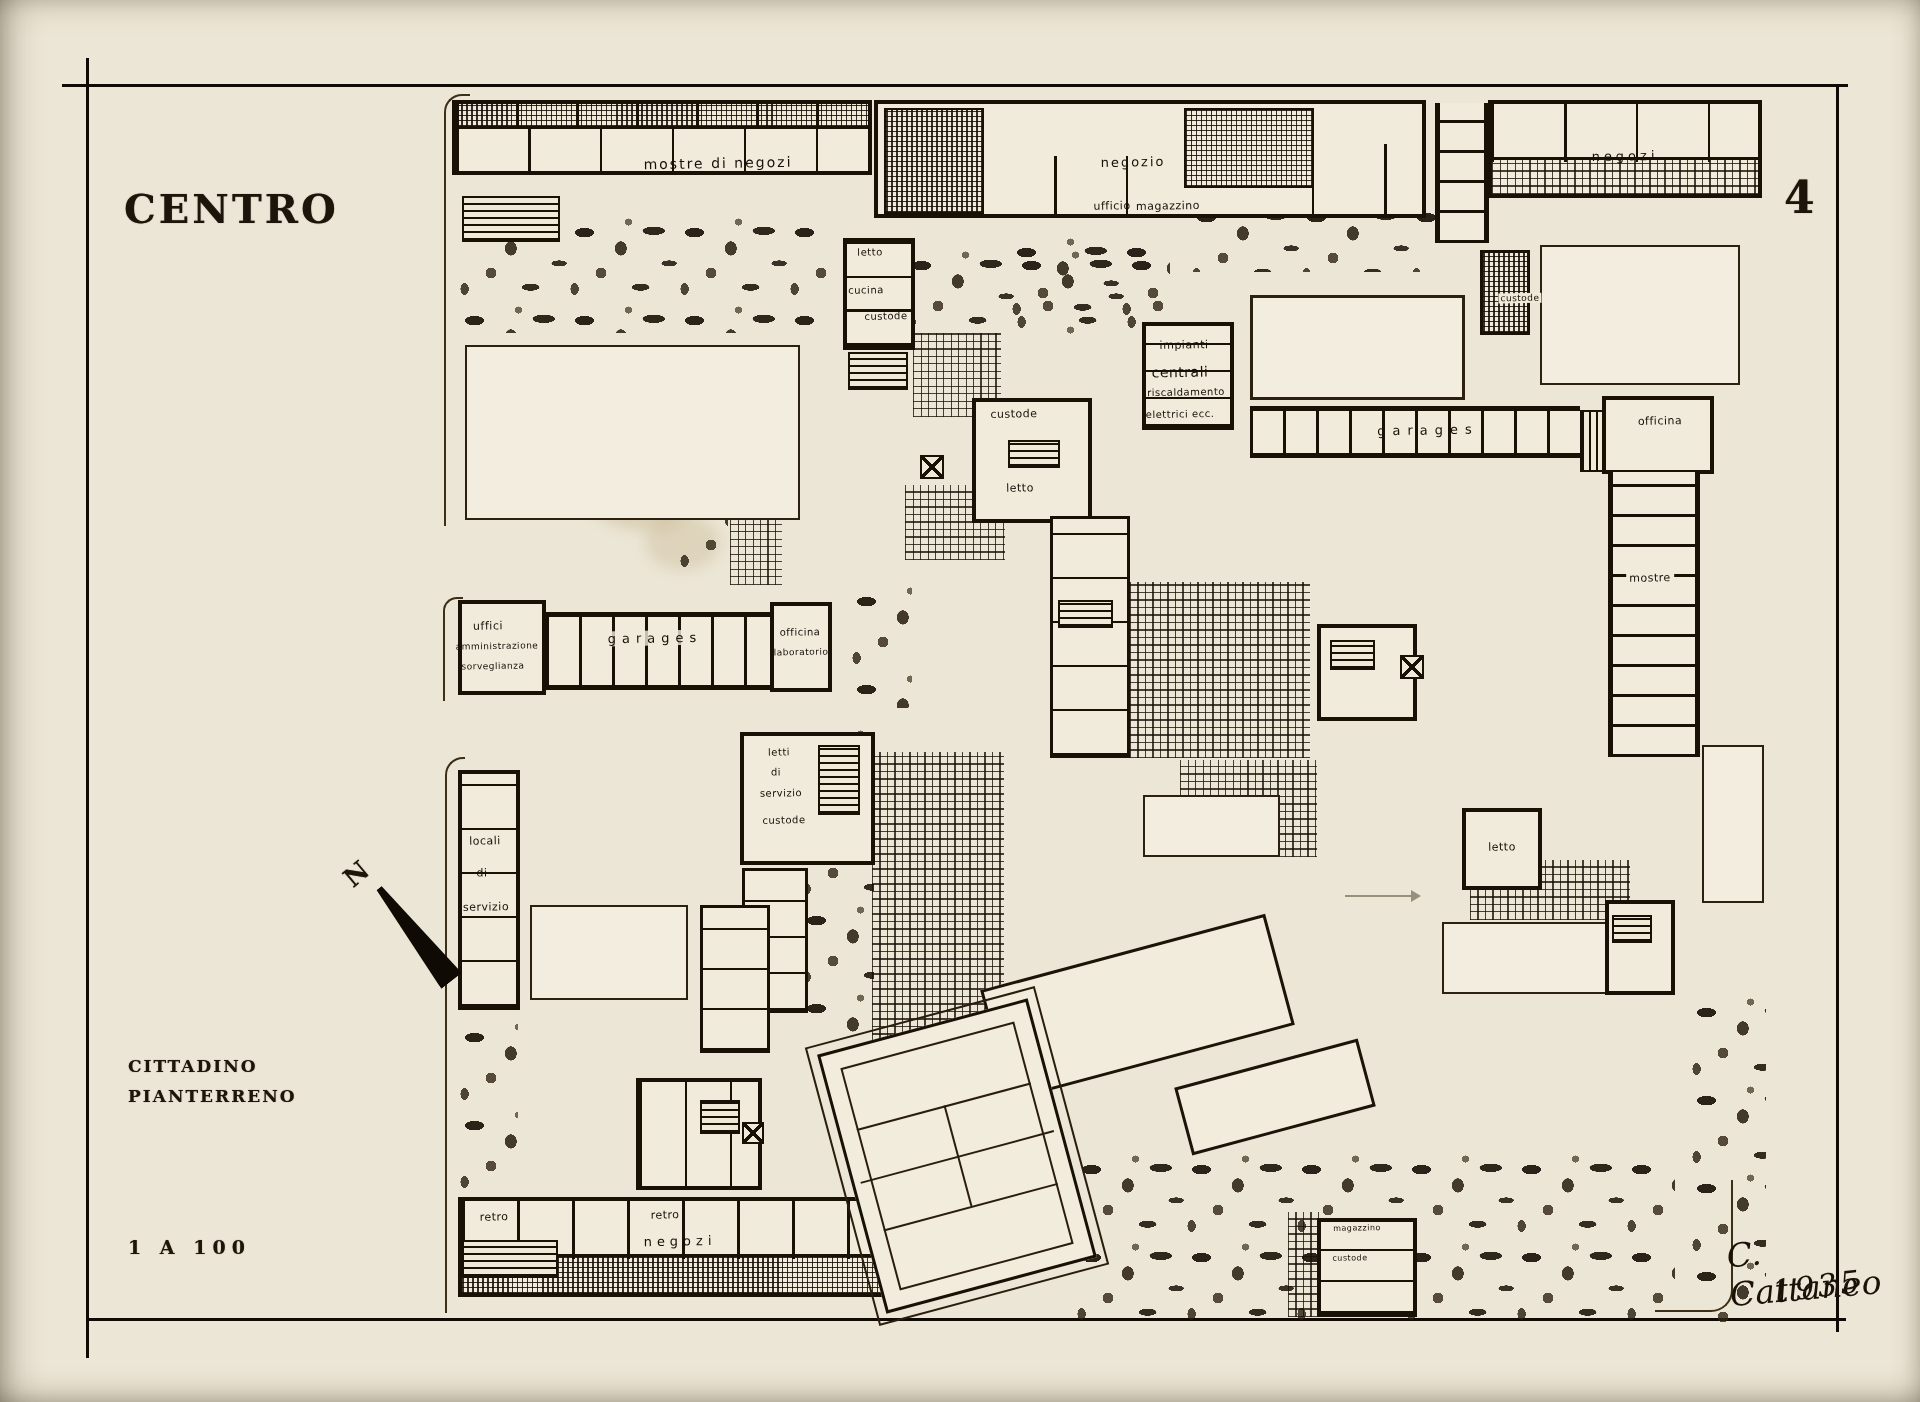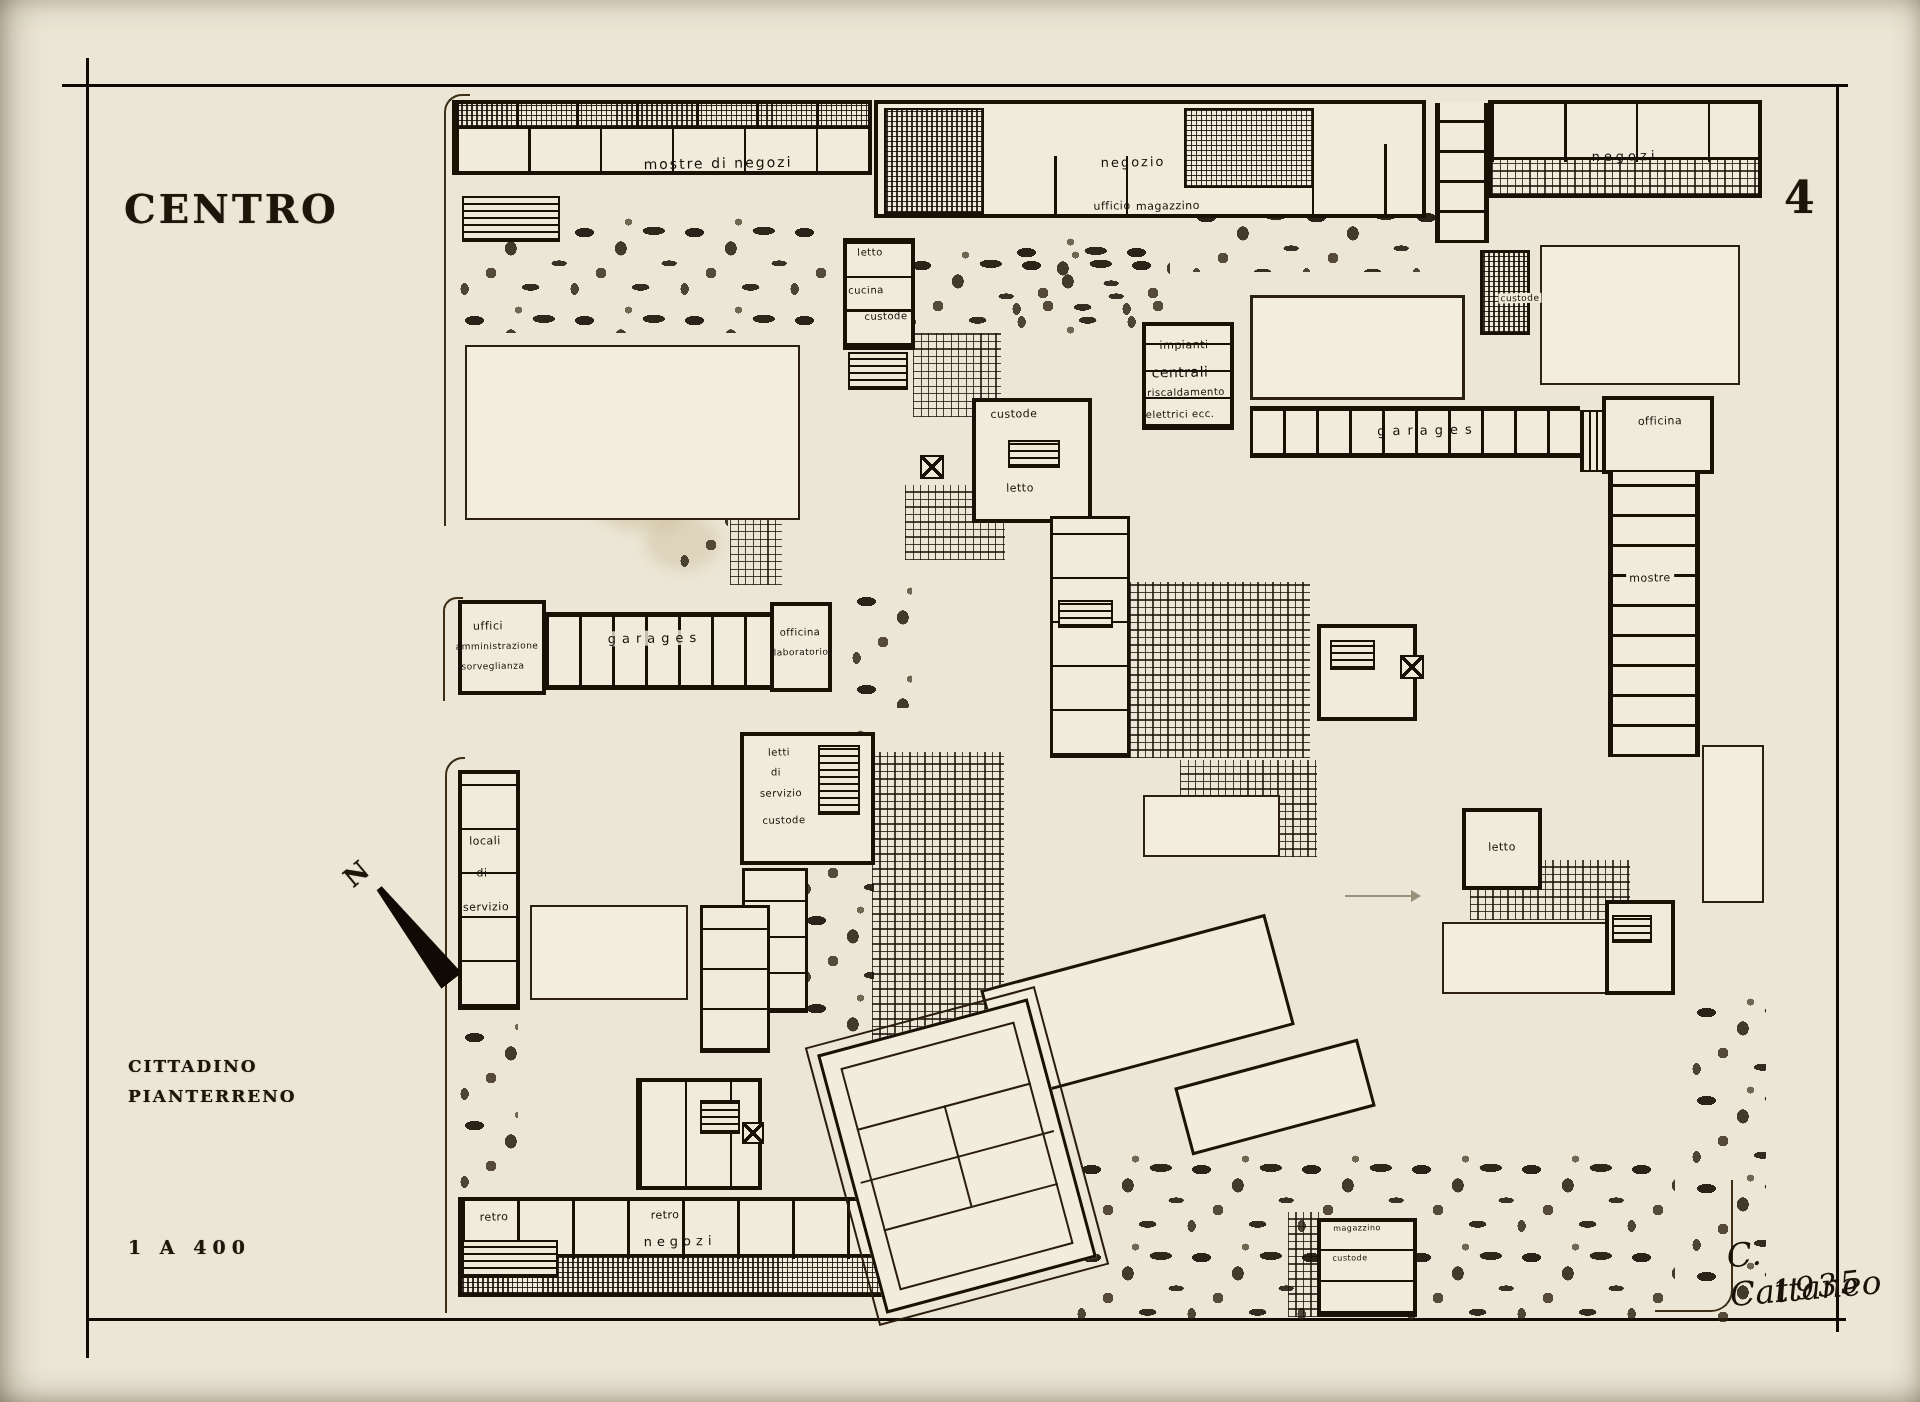--- a/index.html
+++ b/index.html
@@ -263,18 +263,18 @@
   <div class="lbl lbl-s" style="left:494px;top:1217px;font-size:11px;">retro</div>
   <div class="lbl lbl-s" style="left:665px;top:1215px;font-size:11px;">retro</div>
   <div class="lbl" style="left:680px;top:1241px;letter-spacing:5px;">negozi</div>
   <div class="lbl lbl-s" style="left:1357px;top:1228px;font-size:8px;">magazzino</div>
   <div class="lbl lbl-s" style="left:1350px;top:1258px;font-size:8px;">custode</div>
 
   <div class="stencil" style="left:124px;top:185px;font-size:40px;">CENTRO</div>
   <div class="stencil" style="left:1784px;top:172px;font-size:44px;">4</div>
   <div class="stencil" style="left:128px;top:1056px;font-size:17px;letter-spacing:2px;">CITTADINO</div>
   <div class="stencil" style="left:128px;top:1086px;font-size:17px;letter-spacing:2px;">PIANTERRENO</div>
-  <div class="stencil" style="left:128px;top:1236px;font-size:19px;letter-spacing:6px;">1 A 400</div>
+  <div class="stencil" style="left:128px;top:1236px;font-size:19px;letter-spacing:6px;">1 A 100</div>
 
   <div class="sig" style="left:1728px;top:1228px;font-size:33px;transform:rotate(-5deg);">C. Cattaneo</div>
   <div class="sig" style="left:1772px;top:1268px;font-size:31px;transform:rotate(-7deg);letter-spacing:3px;">1935</div>
 
 </div>
 
 </body></html>

